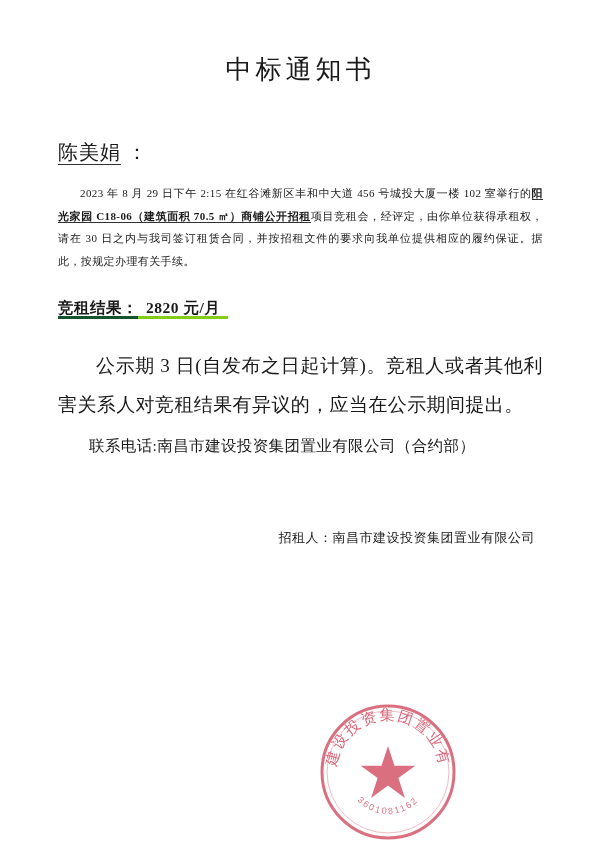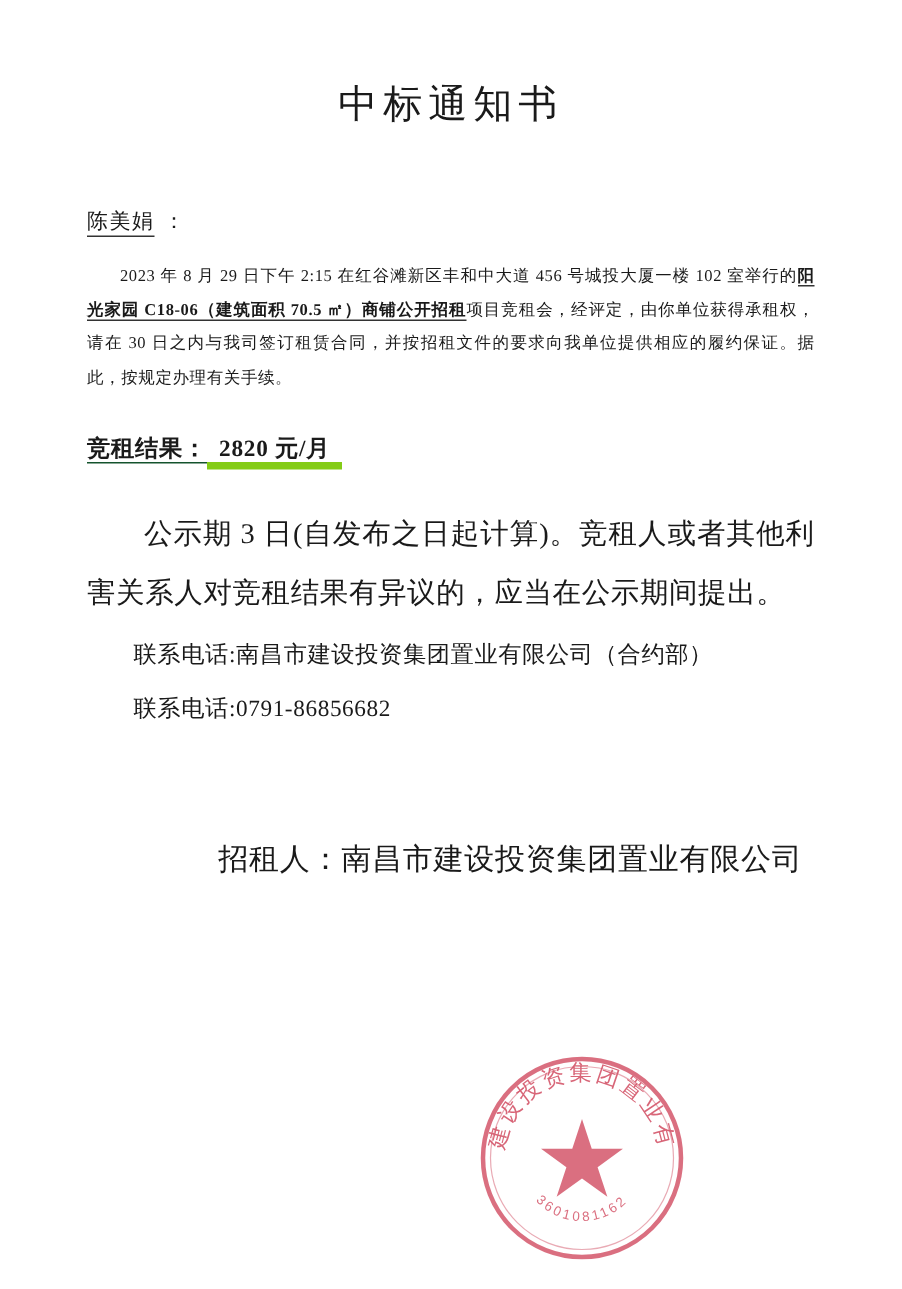--- a/index.html
+++ b/index.html
@@ -26,21 +26,21 @@
     text-align: center;
     font-size: 26px;
     font-weight: normal;
     letter-spacing: 4px;
     margin-top: 52px;
     margin-bottom: 0;
     font-family: "Liberation Serif", "DejaVu Serif", serif;
   }
   .salutation {
     margin-top: 52px;
-    font-size: 14px;
+    font-size: 20px;
     letter-spacing: 1px;
   }
   .salutation .name {
     border-bottom: 1px solid #333;
     padding-bottom: 1px;
   }
   .salutation .colon {
     margin-left: 6px;
   }
   .body-para {
@@ -55,24 +55,24 @@
     font-weight: bold;
     border-bottom: 1px solid #333;
   }
   .result-line {
     margin-top: 26px;
     font-size: 15.5px;
     font-weight: bold;
     letter-spacing: 0.5px;
   }
   .result-line .label {
-    border-bottom: 1px solid #14532d;
+    border-bottom: 3px solid #14532d;
   }
   .result-line .value {
-    border-bottom: 5px solid #84cc16;
+    border-bottom: 3px solid #84cc16;
     padding: 0 8px;
     font-weight: bold;
   }
   .notice-para {
     margin-top: 28px;
     font-size: 19px;
     line-height: 2.05;
     text-indent: 2em;
     text-align: justify;
     letter-spacing: 0.4px;
@@ -80,21 +80,21 @@
   .info-line {
     margin-top: 6px;
     font-size: 15.5px;
     line-height: 1.95;
     text-indent: 2em;
     letter-spacing: 0.4px;
   }
   .signature-block {
     margin-top: 64px;
     text-align: right;
-    font-size: 20px;
+    font-size: 13px;
     line-height: 2.0;
     letter-spacing: 0.5px;
     padding-right: 8px;
   }
   .sig-line {
     display: block;
   }
   .sig-date {
     display: block;
     padding-right: 18px;
@@ -127,21 +127,20 @@
     <span>2023 年 8 月 29 日下午 2:15 在红谷滩新区丰和中大道 456 号城投大厦一楼 102 室举行的</span><span class="bold-ul">阳光家园 C18-06（建筑面积 70.5 ㎡）商铺公开招租</span><span>项目竞租会，经评定，由你单位获得承租权，请在 30 日之内与我司签订租赁合同，并按招租文件的要求向我单位提供相应的履约保证。据此，按规定办理有关手续。</span>
   </div>
 
   <div class="result-line">
     <span class="label">竞租结果：</span><span class="value">2820 元/月</span>
   </div>
 
   <div class="notice-para">公示期 3 日(自发布之日起计算)。竞租人或者其他利害关系人对竞租结果有异议的，应当在公示期间提出。</div>
 
   <div class="info-line">联系电话:南昌市建设投资集团置业有限公司（合约部）</div>
-  <div class="info-line">联系电话:0791-86856682</div>
 
   <div class="signature-block">
     <span class="sig-line">招租人：南昌市建设投资集团置业有限公司</span>
   </div>
 
   <div class="seal">
     <svg width="140" height="140" viewBox="0 0 140 140" aria-hidden="true">
       <defs>
         <path id="sealTopArc" d="M 18,70 A 52,52 0 0 1 122,70"></path>
         <path id="sealBotArc" d="M 28,70 A 42,42 0 0 0 112,70"></path>

